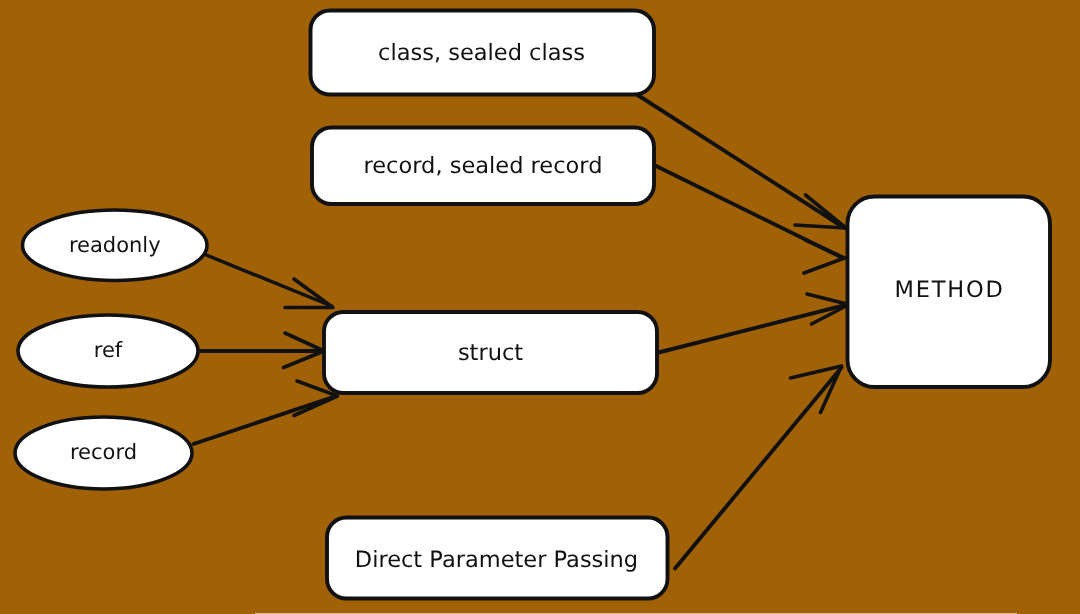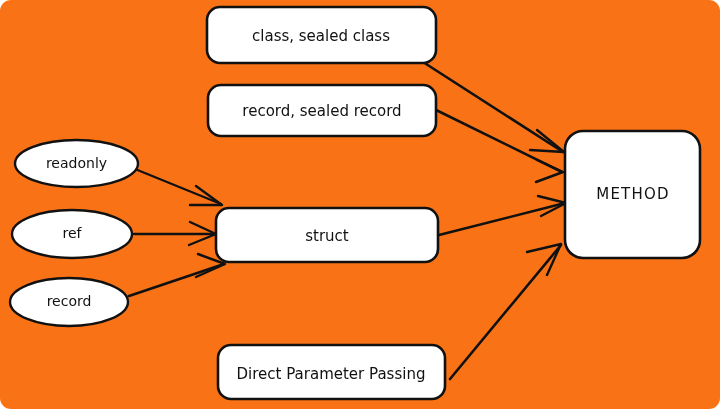--- a/index.html
+++ b/index.html
@@ -8,23 +8,22 @@
     padding: 0;
     background: #ffffff;
   }
   body {
     font-family: "DejaVu Sans", sans-serif;
   }
   #canvas {
     position: relative;
     width: 720px;
     height: 409px;
-    background: #f97316;
+    background: #a16207;
     overflow: hidden;
-    border-radius: 11px;
   }
   #diagram-svg {
     position: absolute;
     left: 0;
     top: 0;
     width: 720px;
     height: 409px;
   }
   .node-label {
     font-family: "DejaVu Sans", sans-serif;

